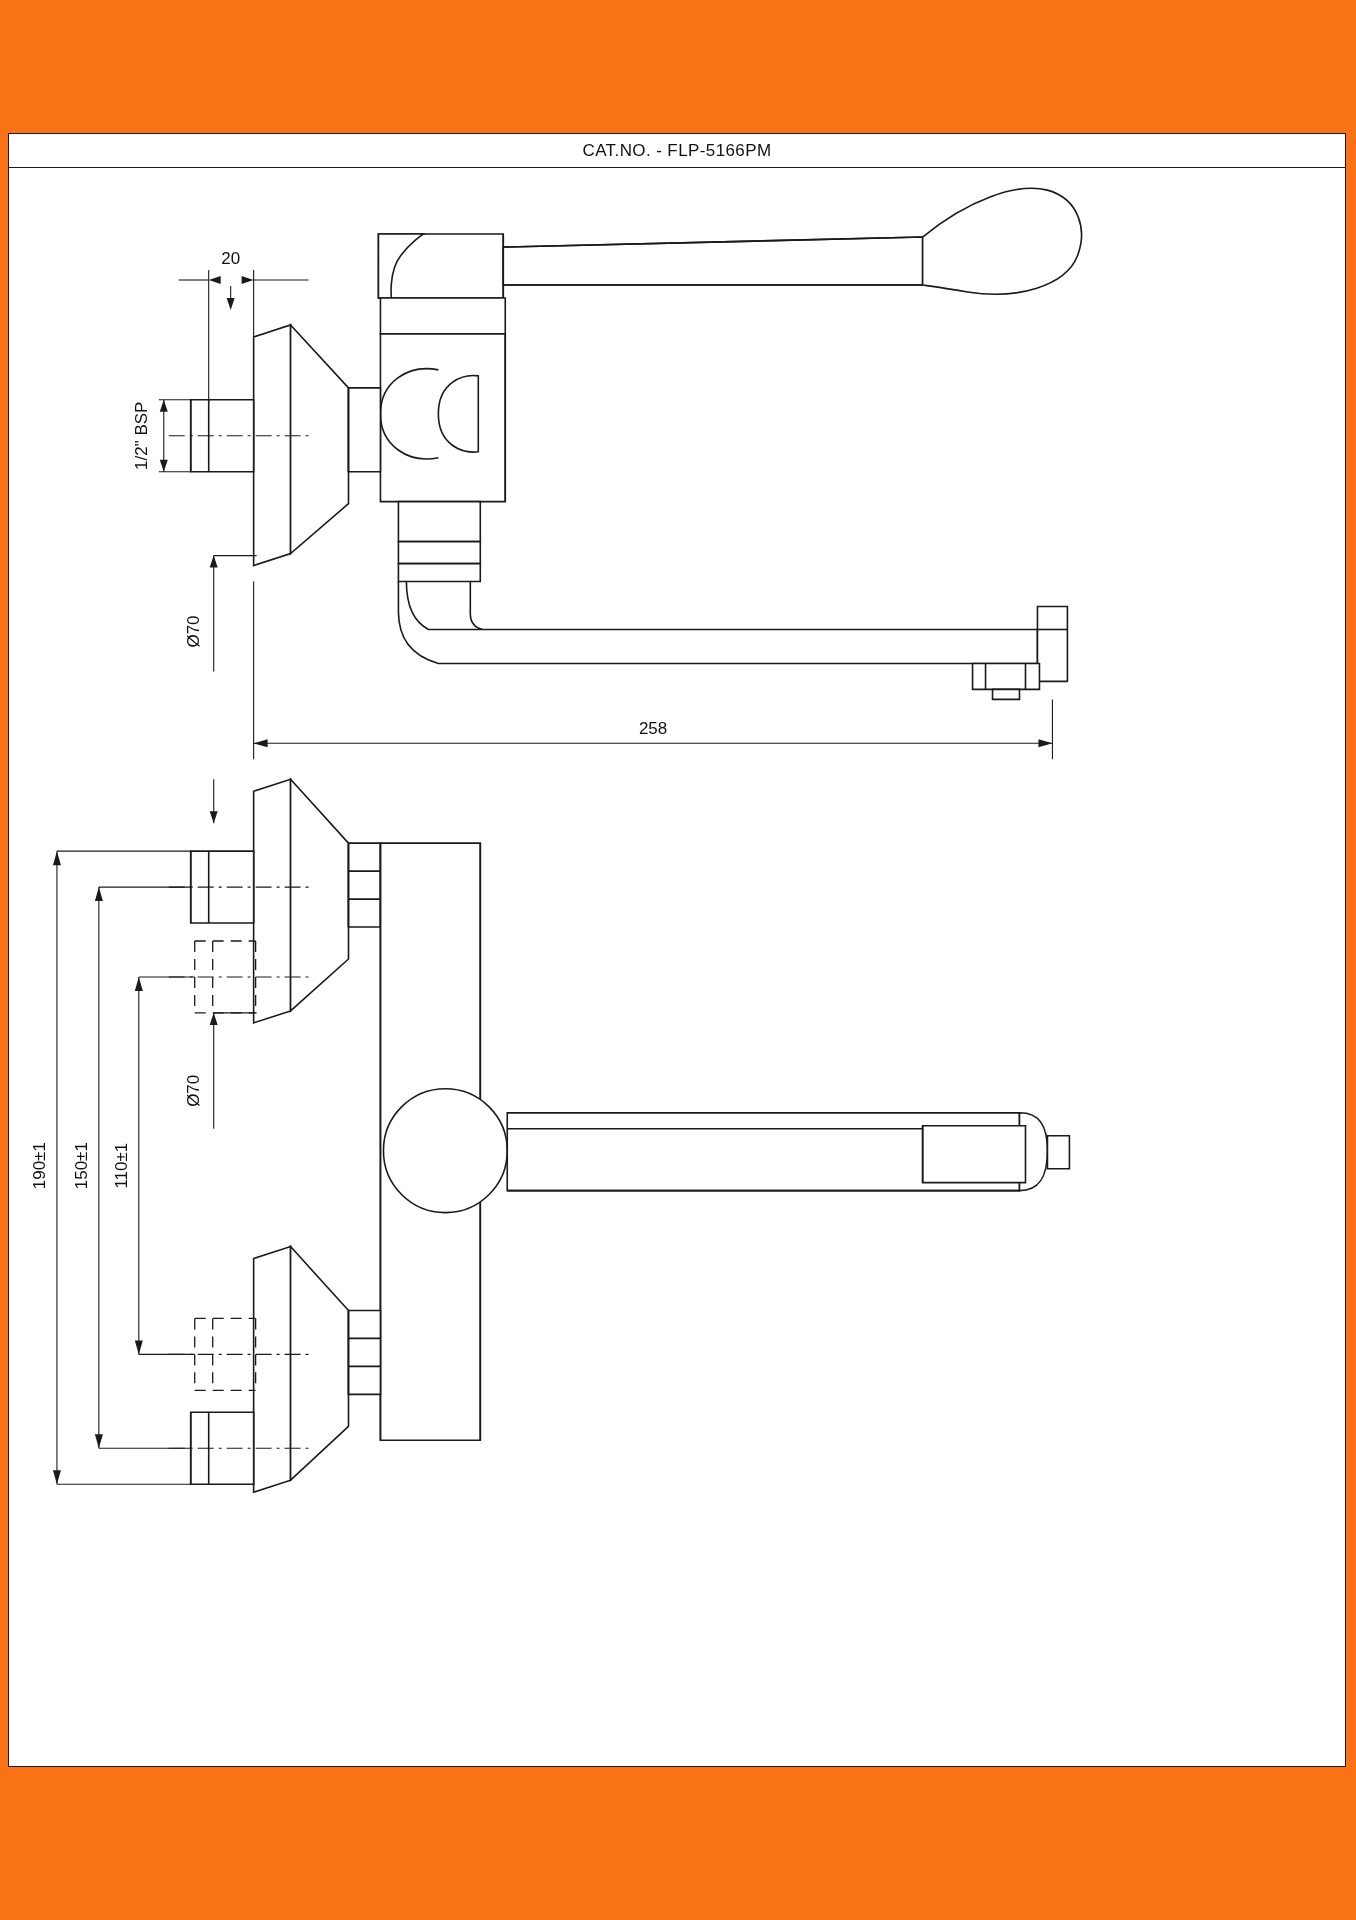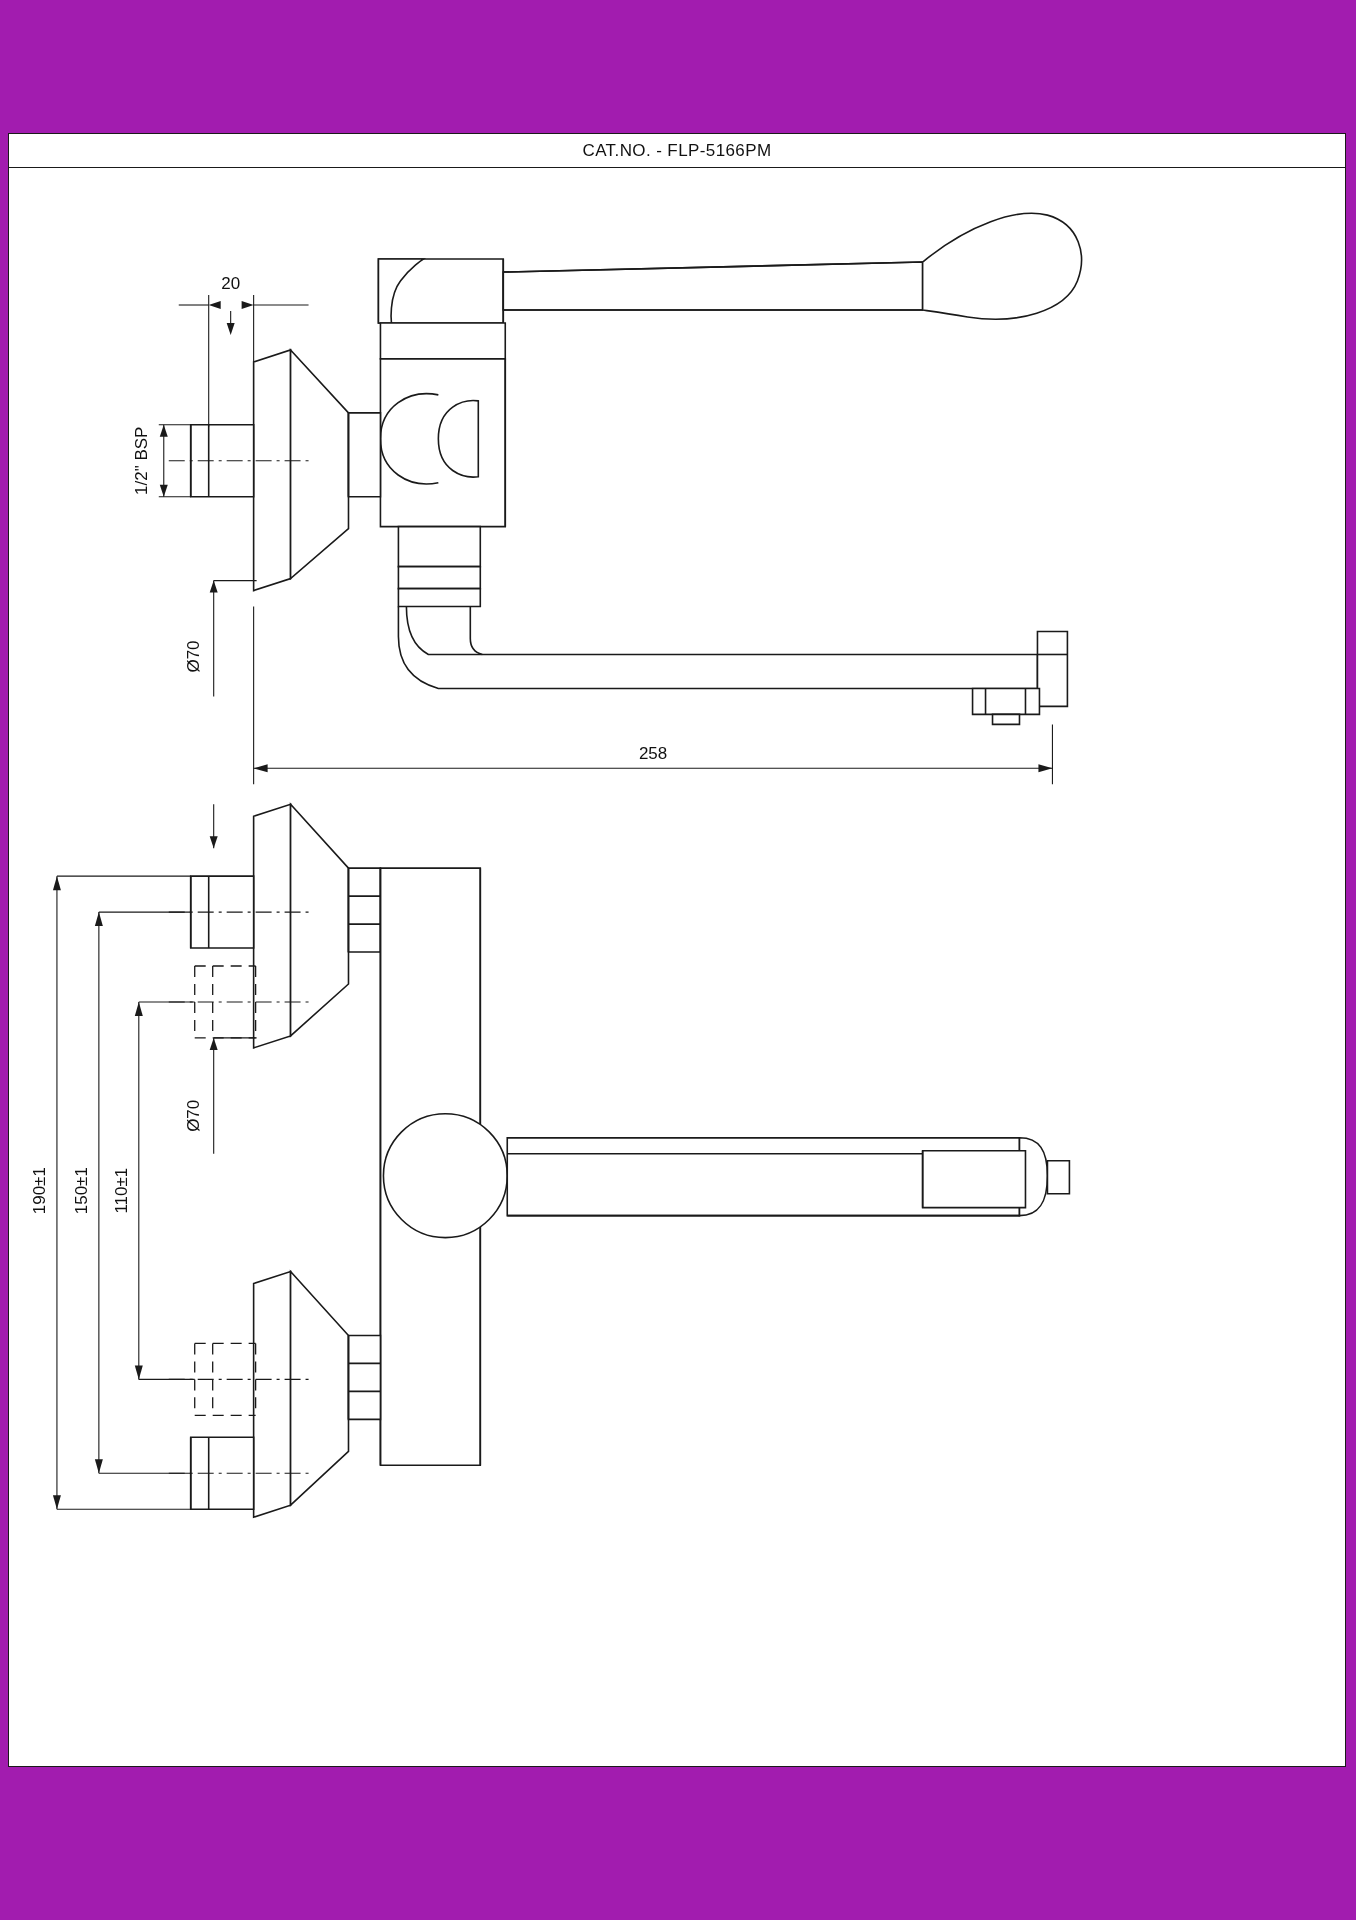--- a/index.html
+++ b/index.html
@@ -7,21 +7,21 @@
     padding: 0;
     background: #ffffff;
   }
   body {
     font-family: "Liberation Sans", sans-serif;
   }
   #page {
     position: relative;
     width: 1356px;
     height: 1920px;
-    background: #a21caf;
+    background: #f97316;
     overflow: hidden;
   }
   
   #frame {
     position: absolute;
     left: 8px;
     top: 133px;
     width: 1338px;
     height: 1634px;
     border: 1px solid #1a1a1a;
@@ -42,21 +42,21 @@
   }
   #title-text {
     font-size: 17px;
     letter-spacing: 0.4px;
     color: #111111;
     font-family: "Liberation Sans", sans-serif;
   }
   #canvas-wrap {
     position: absolute;
     left: 0;
-    top: 43px;
+    top: 18px;
     width: 100%;
     height: calc(100% - 34px);
   }
   svg.drawing {
     display: block;
     width: 100%;
     height: 100%;
   }
   .ln {
     stroke: #1a1a1a;

